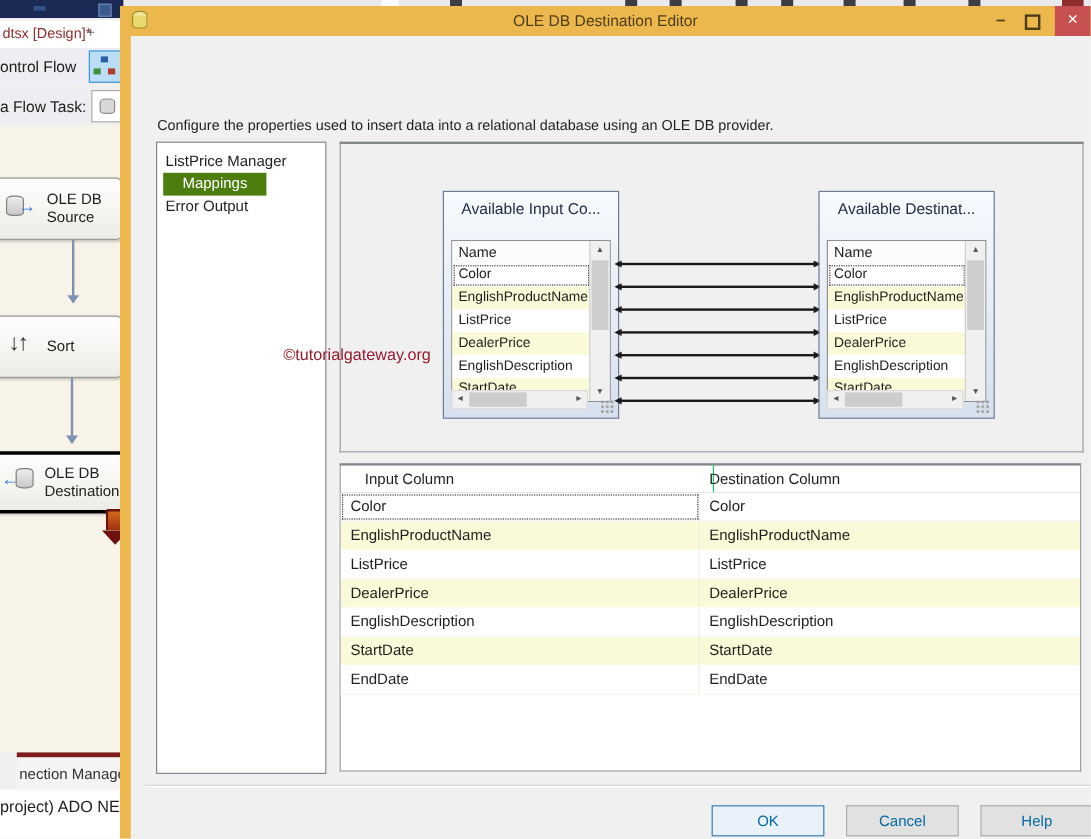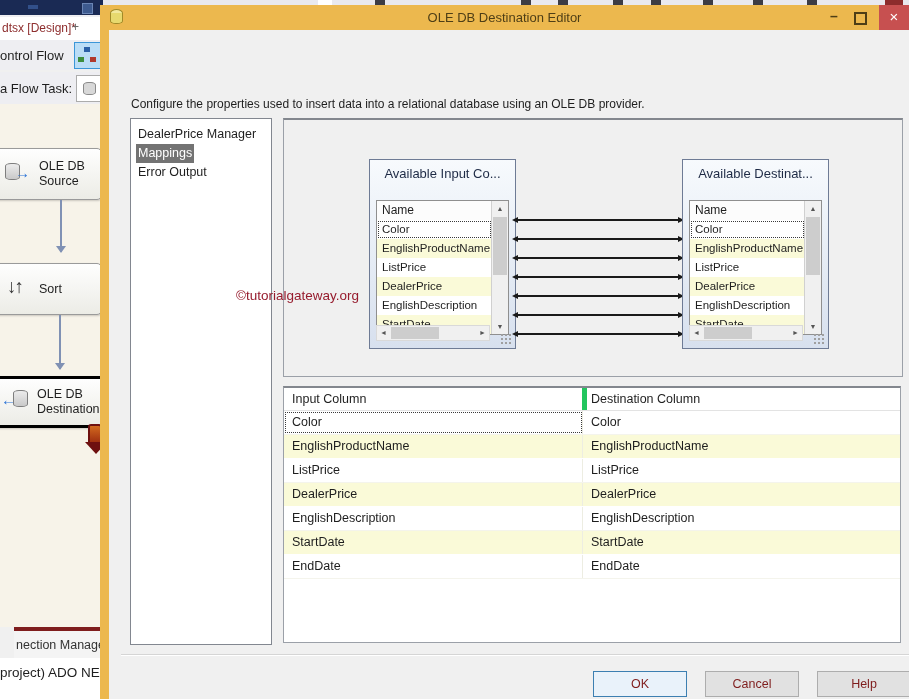--- a/index.html
+++ b/index.html
@@ -71,21 +71,21 @@
   .tb-min { position:absolute; right:64px; top:0; width:22px; height:25px; line-height:22px; text-align:center; color:#4E3E16; font-size:14px; font-weight:bold; cursor:default; }
   .tb-max { position:absolute; right:42px; top:7px; width:9px; height:9px; border:2px solid #4E3E16; background:transparent; }
   .tb-close { position:absolute; right:0; top:0; width:30px; height:25px; background:#C75050; color:#FFFFFF; text-align:center; line-height:24px; font-size:15px; }
 
   .desc { position:absolute; left:31px; top:44px; width:720px; font-size:12px; color:#1E1E1E;margin-top:48px; }
 
   .nav-panel { position:absolute; left:30px; top:113px; width:140px; height:525px; background:#FFFFFF; border:1px solid #828790; }
   .nav-item { position:relative; height:19px; line-height:19px; padding-left:7px; font-size:12.5px; margin-top:0; }
   .nav-item:first-child { margin-top:6px; }
   .nav-item span { display:inline-block; }
-  .nav-item.selected span { background:#737373; color:#FFFFFF; padding:0 2px; margin-left:-2px; }
+  .nav-item.selected span { background:#4d7c0f; color:#FFFFFF; padding:0 16px; margin-left:-2px; }
 
   .map-panel { position:absolute; left:183px; top:113px; width:618px; height:256px; background:#F0F0F0; border:1px solid #9BA0A8; border-top:2px solid #83878E; }
 
   .lb { position:absolute; top:39px; width:145px; height:188px; border:1px solid #6E7B95; background:linear-gradient(#F7FAFD,#D7E0EE); }
   .lb-left { left:85px; } .lb-right { left:398px; }
   .lb-title { position:absolute; left:0; right:0; top:4px; height:20px; line-height:20px; text-align:center; font-size:13px; color:#1E2A45; white-space:nowrap; overflow:hidden; }
   .lb-grid { position:absolute; left:6px; top:28px; width:131px; height:133px; background:#FFFFFF; border:1px solid #8F8F8F;margin-top:12px; }
   .lb-colheader { position:absolute; left:0; top:0; right:16px; height:19px; line-height:19px; padding-left:5px; font-size:12px; border-bottom:1px solid #D5D5D5; background:#FCFCFC; }
   .lb-rows { position:absolute; left:0; top:19px; right:16px; bottom:0; }
   .lb-row { height:19px; line-height:19px; padding-left:5px; font-size:11.5px; white-space:nowrap; overflow:hidden; background:#FFFFFF; }
@@ -104,32 +104,32 @@
 
   .map-line { position:absolute; left:230px; width:168px; height:2px; background:#1A1A1A; }
   .map-line::before { content:""; position:absolute; left:-2px; top:-2.5px; border-top:3.5px solid transparent; border-bottom:3.5px solid transparent; border-right:6px solid #1A1A1A; }
   .map-line::after { content:""; position:absolute; right:-2px; top:-2.5px; border-top:3.5px solid transparent; border-bottom:3.5px solid transparent; border-left:6px solid #1A1A1A; }
 
   .watermark { position:absolute; left:136px; top:283px; font-size:13.5px; font-weight:normal; color:#961B2D; z-index:6; white-space:nowrap; }
 
   .table-panel { position:absolute; left:183px; top:381px; width:618px; height:257px; background:#FFFFFF; border:1px solid #9BA0A8; border-top:2px solid #83878E; box-sizing:border-box; }
   .thead { position:relative; height:22px; border-bottom:1px solid #E3E3E3; }
   .thead .hc { position:absolute; top:0; bottom:0; line-height:22px; padding-left:8px; font-size:12.5px; color:#1E1E1E; }
-  .thead .hc.c0 { left:0; width:290px; border-right:5px solid #22c55e; }
+  .thead .hc.c0 { left:12px; width:290px; border-right:1px solid #22c55e; }
   .thead .hc.c1 { left:299px; right:0; }
   .trow { position:relative; height:23px; background:#FFFFFF; border-bottom:1px solid #F4F4EC; }
   .trow.alt { background:#FAFAD8; border-bottom:1px solid #FFFFFF; }
   .tcell { position:absolute; top:0; bottom:0; line-height:22px; padding-left:8px; font-size:12.5px; white-space:nowrap; overflow:hidden; }
   .tcell.c0 { left:0; width:290px; border-right:1px solid #EDEDE2; }
   .tcell.c1 { left:299px; right:0; }
   .trow.focused .tcell.c0 { outline:1px dotted #3A3A3A; outline-offset:-2px; }
 
   .sep { position:absolute; left:21px; top:649px; width:788px; height:0; border-top:1px solid #D5D5D5; border-bottom:1px solid #FFFFFF; }
 
-  .btn { position:absolute; top:666px; width:94px; height:26px; background:#E1E1E1; border:1px solid #ADADAD; font-family:"Liberation Sans", sans-serif; font-size:12.5px; color:#7f1d1d; text-align:center; line-height:22px; padding:0; box-sizing:border-box; }
+  .btn { position:absolute; top:666px; width:94px; height:26px; background:#E1E1E1; border:1px solid #ADADAD; font-family:"Liberation Sans", sans-serif; font-size:12.5px; color:#0369a1; text-align:center; line-height:22px; padding:0; box-sizing:border-box; }
   .btn-ok { left:493px; background:#E9F2FA; border:1px solid #3C7FB1; }
   .btn-cancel { left:605px; }
   .btn-help { left:717px; }
 </style>
 </head>
 <body>
 
 <div class="stage">
 
   <div class="abs vs-topbar">
@@ -222,21 +222,21 @@
       </div>
       <span class="title">OLE DB Destination Editor</span>
       <span class="tb-min">–</span>
       <span class="tb-max"></span>
       <span class="tb-close">×</span>
     </div>
 
     <div class="desc">Configure the properties used to insert data into a relational database using an OLE DB provider.</div>
 
     <div class="nav-panel">
-      <div class="nav-item"><span>DealerPrice Manager</span></div>
+      <div class="nav-item"><span>ListPrice Manager</span></div>
       <div class="nav-item selected"><span>Mappings</span></div>
       <div class="nav-item"><span>Error Output</span></div>
     </div>
 
     <div class="map-panel">
 
       <div class="lb lb-left">
         <div class="lb-title">Available Input Co...</div>
         <div class="lb-grid">
           <div class="lb-colheader">Name</div>

